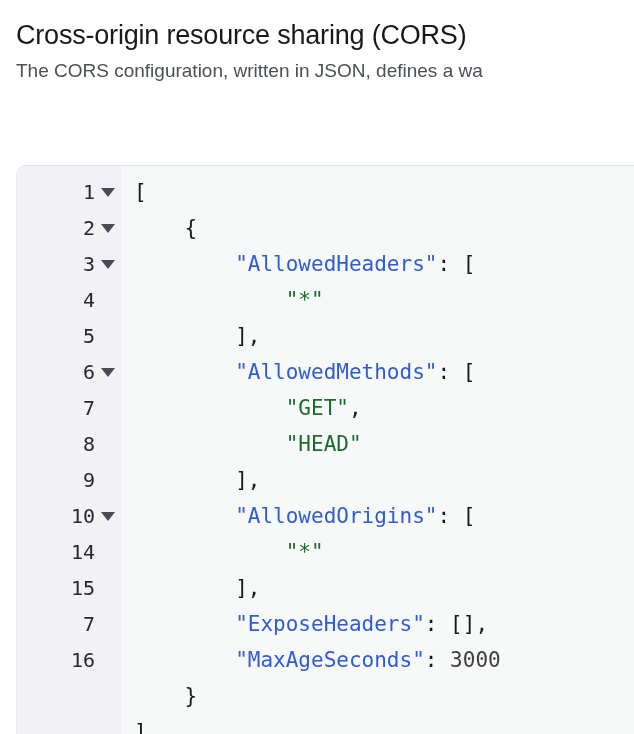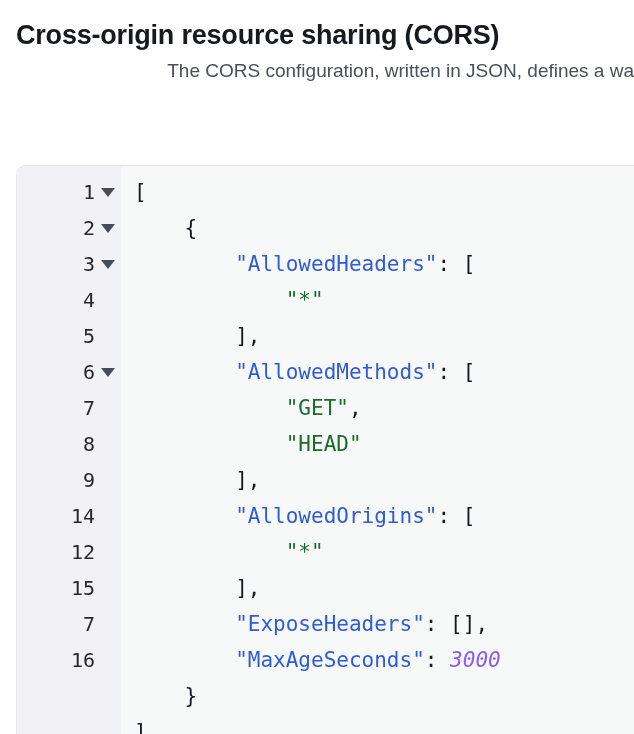--- a/index.html
+++ b/index.html
@@ -23,35 +23,34 @@
     background: #ffffff;
     overflow: hidden;
   }
 
   
   .header {
     padding: 18px 0 0 16px;
   }
   .page-title {
     font-size: 27px;
-    font-weight: bold;
+    font-weight: normal;
     line-height: 34px;
     color: #16191f;
     letter-spacing: -0.2px;
     white-space: nowrap;
     margin: 0;
   }
   .page-subtitle {
     font-size: 19px;
     font-weight: normal;
     line-height: 26px;
     color: #4a4f58;
     white-space: nowrap;
     margin: 6px 0 0 0;
-    text-align: right;
   }
 
   
   .editor {
     position: absolute;
     left: 16px;
     top: 165px;
     width: 640px;       
     height: 580px;
     background: #f7f8f8;
@@ -114,21 +113,21 @@
   .code-line {
     height: 36px;
     line-height: 36px;
     font-family: "DejaVu Sans Mono", "Liberation Mono", monospace;
     font-size: 21px;
     white-space: pre;
     color: #16191f;
   }
   .tok-key   { color: #2f5bd7; }
   .tok-str   { color: #1b6b2c; }
-  .tok-num   { color: #8b5cf6; font-style: italic; }
+  .tok-num   { color: #404040; }
   .tok-punct { color: #16191f; }
 </style>
 </head>
 <body>
 
 <div class="page">
 
   <div class="header">
     <h1 class="page-title">Cross-origin resource sharing (CORS)</h1>
     <p class="page-subtitle">The CORS configuration, written in JSON, defines a wa</p>
@@ -166,25 +165,25 @@
         </div>
         <div class="gutter-row">
           <span class="line-no">8</span>
           <span class="fold"></span>
         </div>
         <div class="gutter-row">
           <span class="line-no">9</span>
           <span class="fold"></span>
         </div>
         <div class="gutter-row">
+          <span class="line-no">10</span>
+          <span class="fold on"></span>
+        </div>
+        <div class="gutter-row">
           <span class="line-no">14</span>
-          <span class="fold"></span>
-        </div>
-        <div class="gutter-row">
-          <span class="line-no">12</span>
           <span class="fold"></span>
         </div>
         <div class="gutter-row">
           <span class="line-no">15</span>
           <span class="fold"></span>
         </div>
         <div class="gutter-row">
           <span class="line-no">7</span>
           <span class="fold"></span>
         </div>

